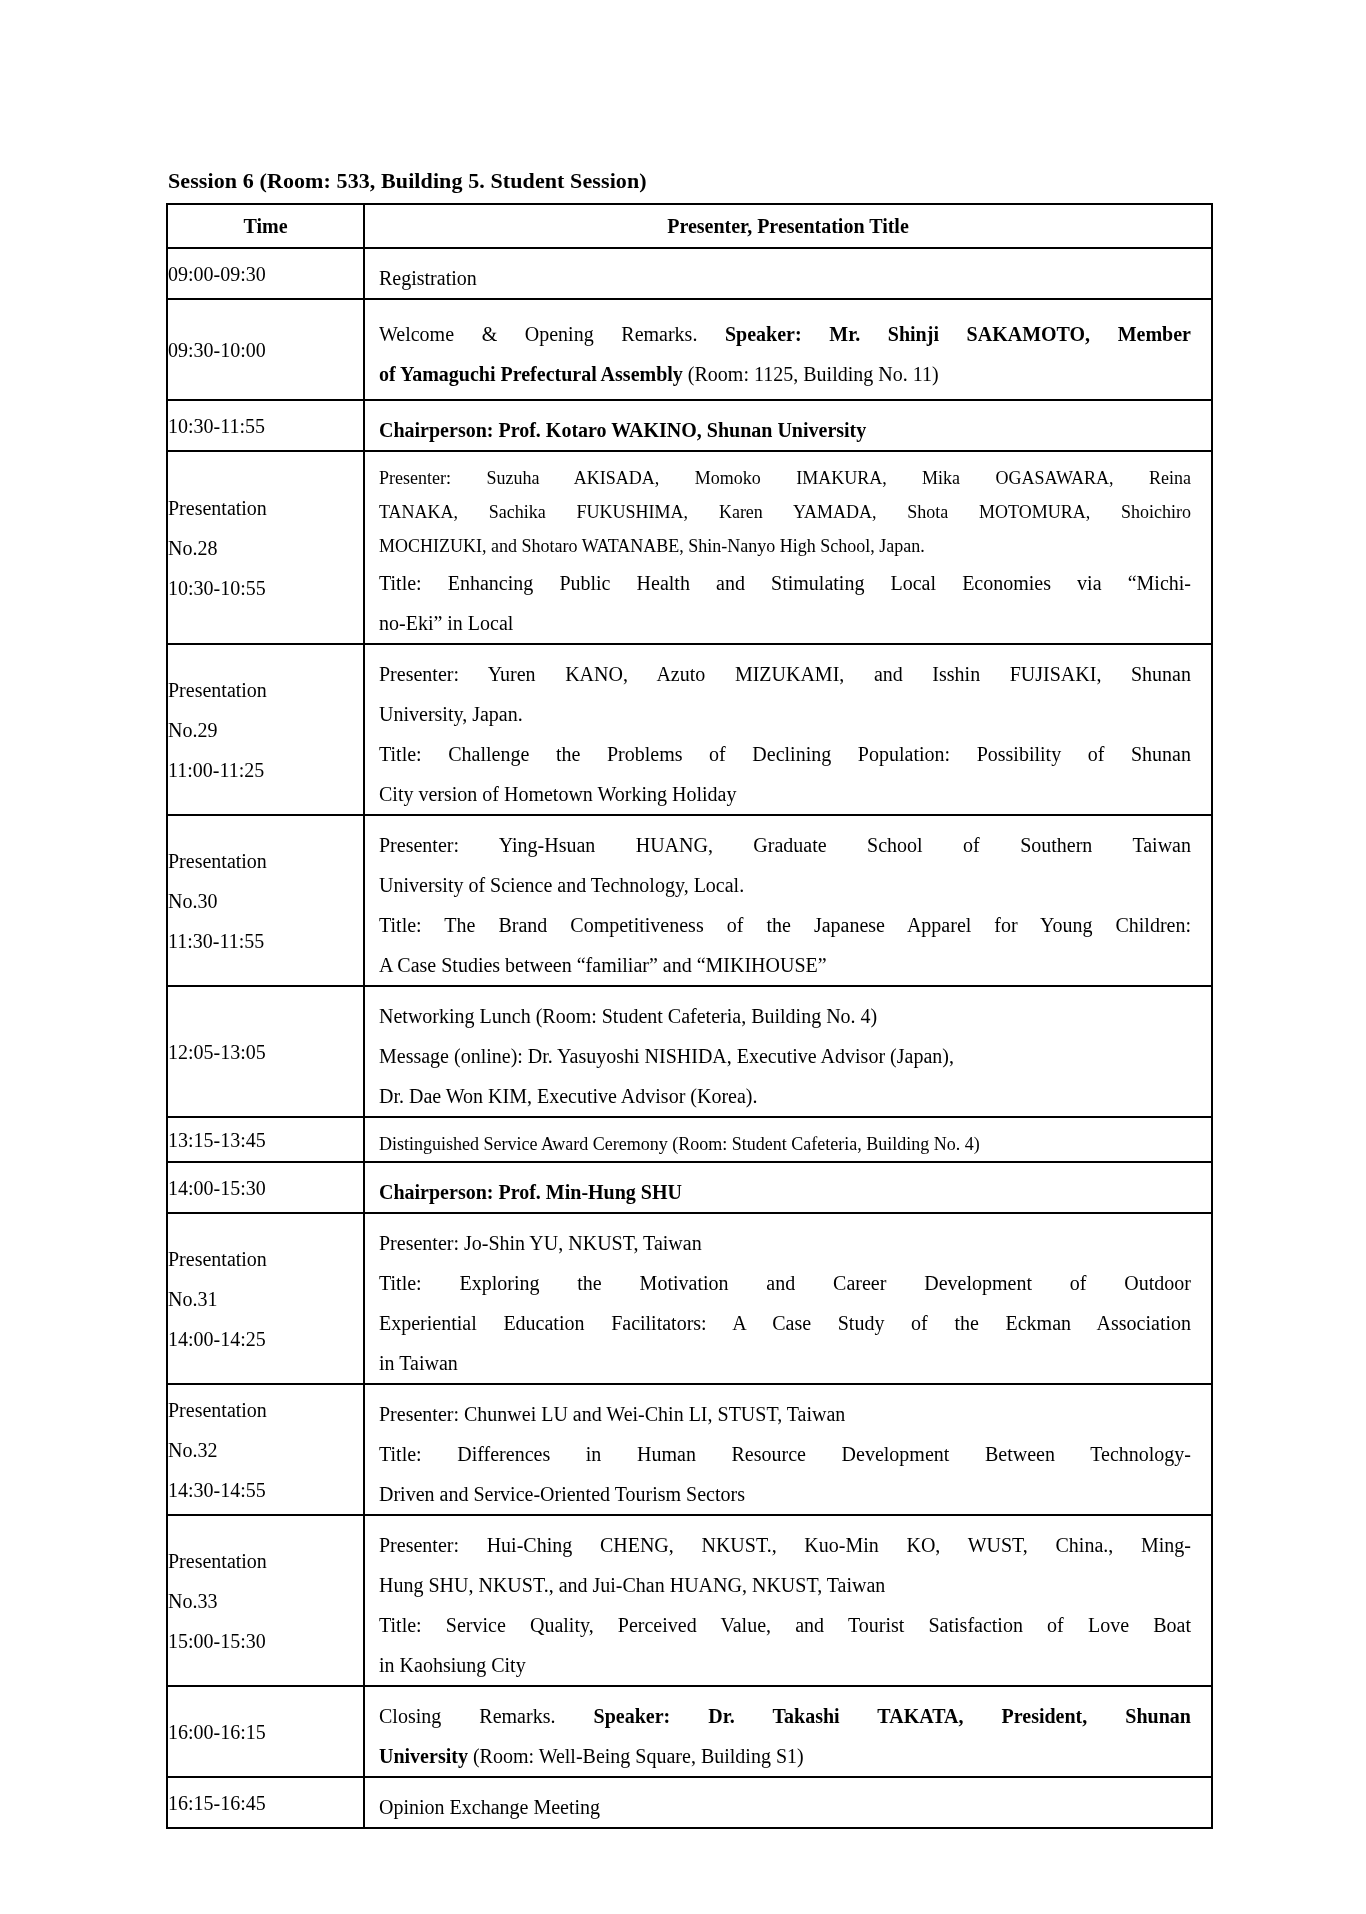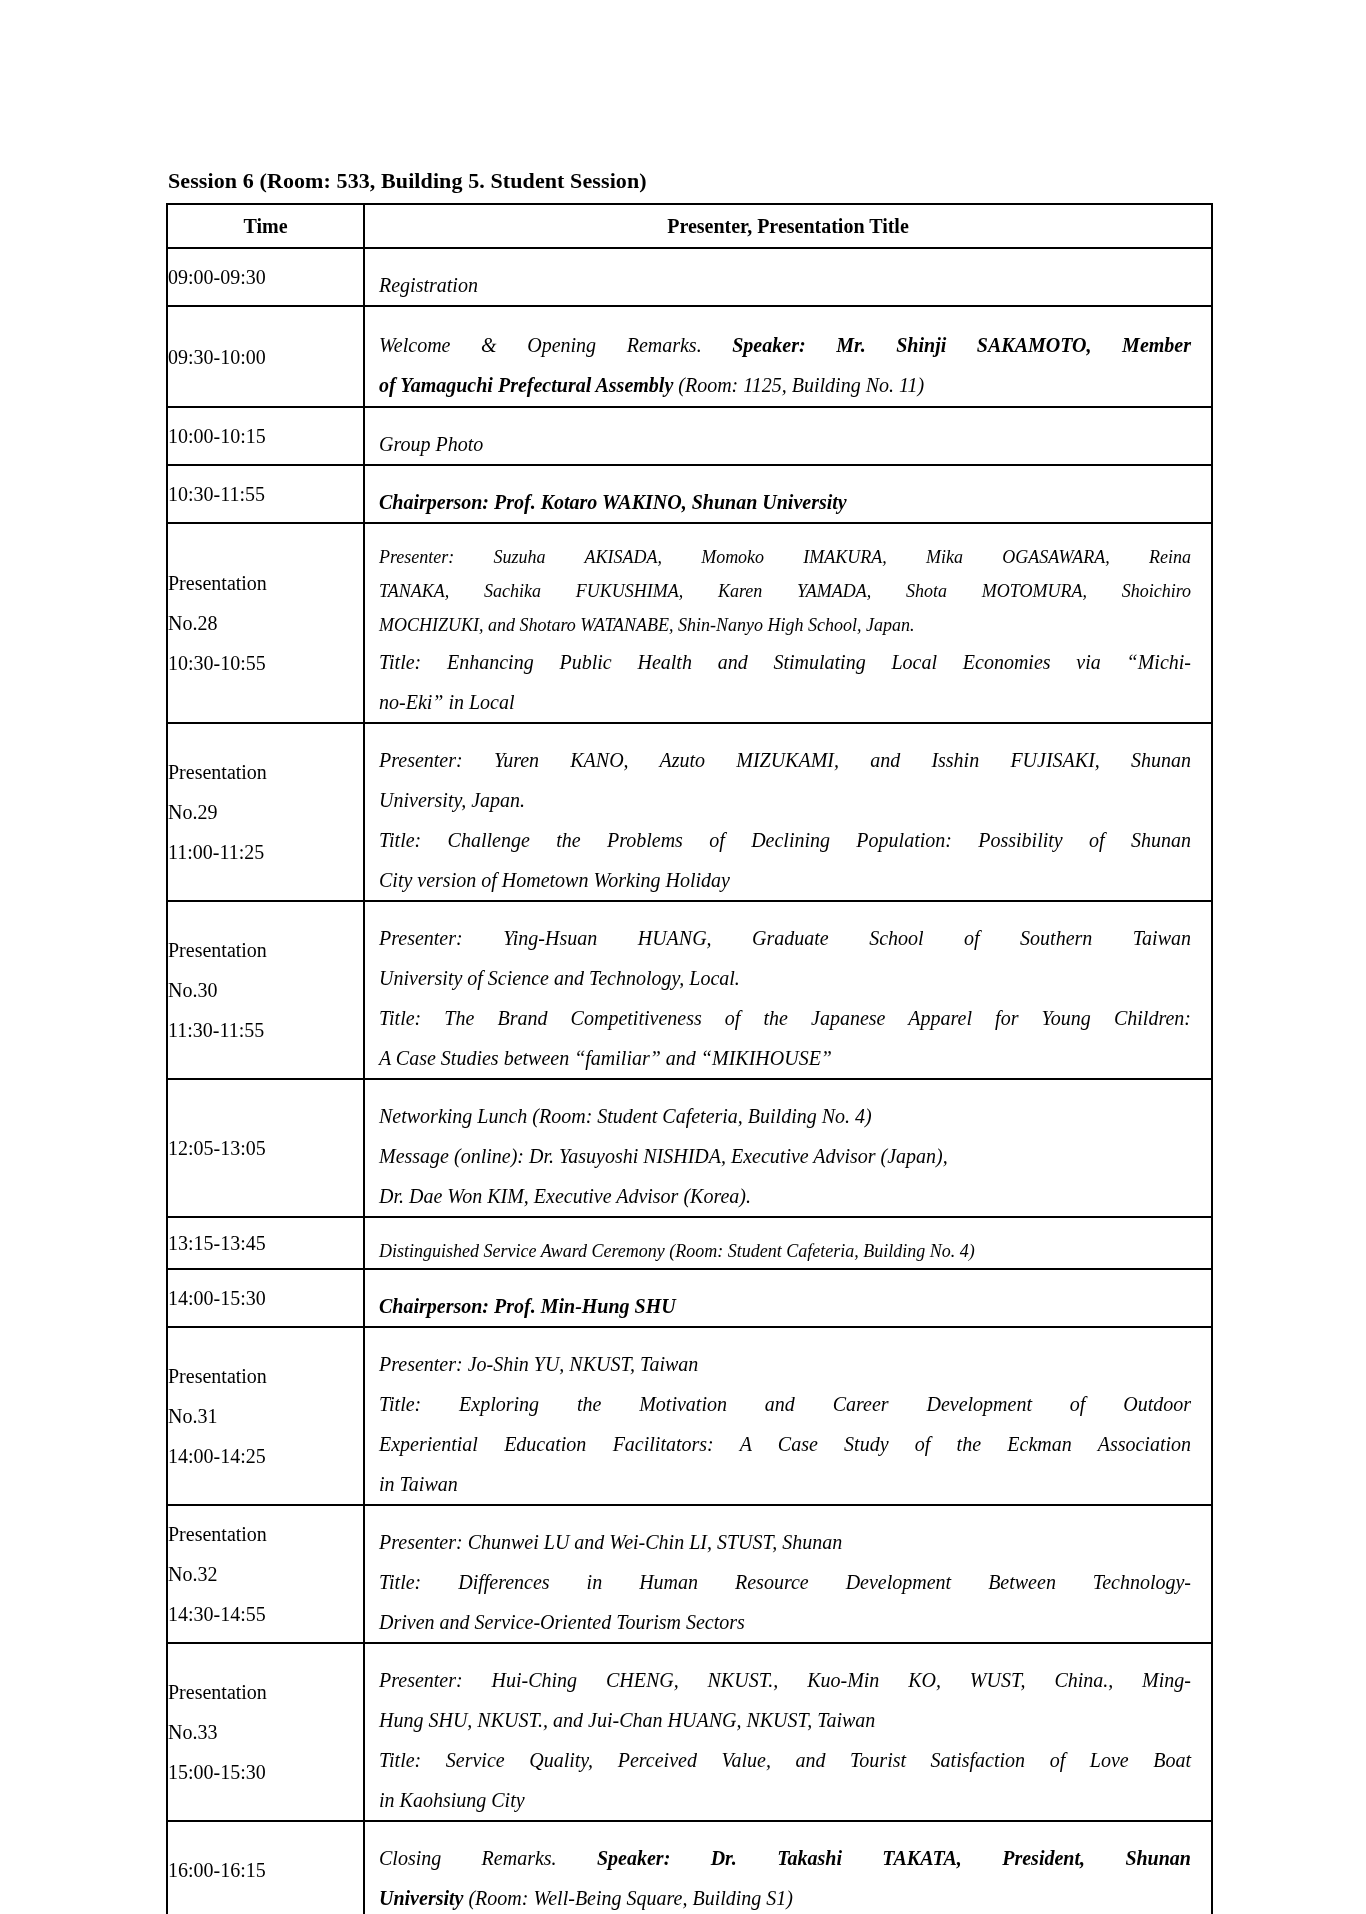--- a/index.html
+++ b/index.html
@@ -16,21 +16,21 @@
   table.sched{
     border-collapse:collapse;table-layout:fixed;width:1045px;
     border:2px solid #000;
   }
   col.c-time{width:197px;}
   col.c-content{width:848px;}
   th,td{border:2px solid #000;padding:0;vertical-align:middle;}
   th{font-weight:bold;font-size:20px;text-align:center;}
   td.time{font-size:20px;}
   td.time .tline{line-height:40px;}
-  td.content{padding:16px 20px 0 14px;font-style:italic;}
+  td.content{padding:9px 20px 0 14px;}
   td.content .line{font-size:20px;line-height:40px;text-align:left;}
   td.content .line.just{text-align:justify;text-align-last:justify;}
   td.content .line.small{font-size:18px;line-height:34px;}
   .b{font-weight:bold;}
 </style>
 </head>
 <body>
 
 <div class="doc">
   <div class="heading">Session 6 (Room: 533, Building 5. Student Session)</div>
@@ -54,28 +54,20 @@
             <div class="line"><span>Registration</span></div>
           </td>
         </tr>
         <tr style="height: 101px;">
           <td class="time">
             <div class="tline">09:30-10:00</div>
           </td>
           <td class="content">
             <div class="line just"><span>Welcome &amp; Opening Remarks. </span><span class="b">Speaker: Mr. Shinji SAKAMOTO, Member</span></div>
             <div class="line"><span class="b">of Yamaguchi Prefectural Assembly</span><span> (Room: 1125, Building No. 11)</span></div>
-          </td>
-        </tr>
-        <tr style="height: 42px;">
-          <td class="time">
-            <div class="tline">10:00-10:15</div>
-          </td>
-          <td class="content">
-            <div class="line"><span>Group Photo</span></div>
           </td>
         </tr>
         <tr style="height: 43px;">
           <td class="time">
             <div class="tline">10:30-11:55</div>
           </td>
           <td class="content">
             <div class="line"><span class="b">Chairperson: Prof. Kotaro WAKINO, Shunan University</span></div>
           </td>
         </tr>
@@ -158,21 +150,21 @@
             <div class="line"><span>in Taiwan</span></div>
           </td>
         </tr>
         <tr style="height: 120px;">
           <td class="time">
             <div class="tline">Presentation</div>
             <div class="tline">No.32</div>
             <div class="tline">14:30-14:55</div>
           </td>
           <td class="content">
-            <div class="line"><span>Presenter: Chunwei LU and Wei-Chin LI, STUST, Shunan</span></div>
+            <div class="line"><span>Presenter: Chunwei LU and Wei-Chin LI, STUST, Taiwan</span></div>
             <div class="line just"><span>Title: Differences in Human Resource Development Between Technology-</span></div>
             <div class="line"><span>Driven and Service-Oriented Tourism Sectors</span></div>
           </td>
         </tr>
         <tr style="height: 161px;">
           <td class="time">
             <div class="tline">Presentation</div>
             <div class="tline">No.33</div>
             <div class="tline">15:00-15:30</div>
           </td>

